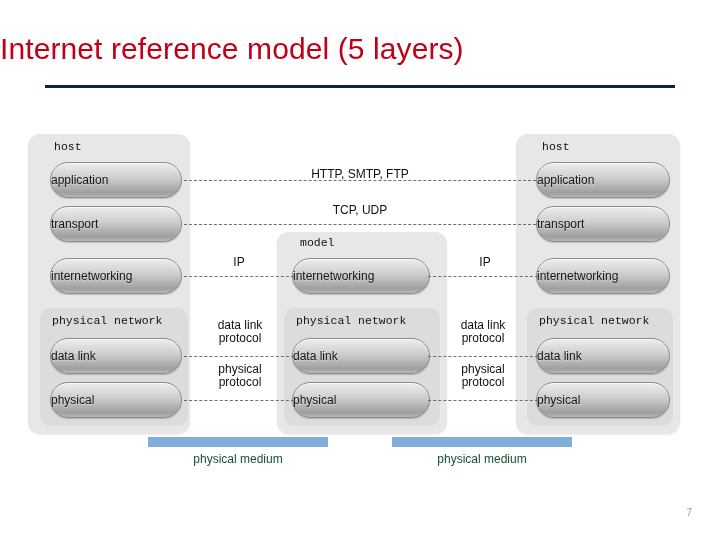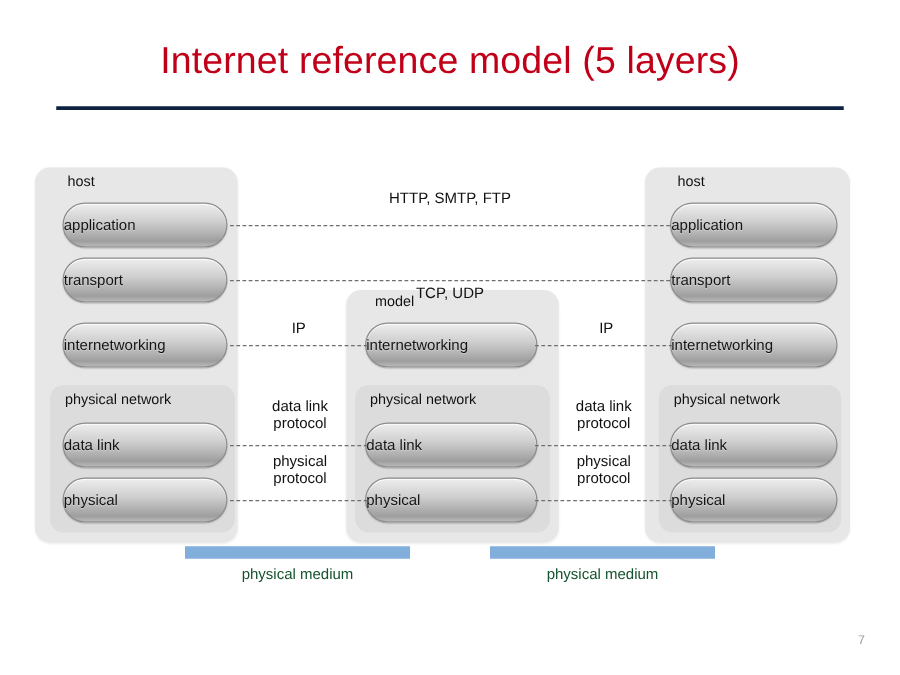--- a/index.html
+++ b/index.html
@@ -14,21 +14,21 @@
     overflow: hidden;
     position: relative;
   }
 
   
   #slide-title {
     position: absolute;
     left: 0;
     top: 32px;
     width: 720px;
-    text-align: center;
+    text-align: left;
     color: #c00018;
     font-size: 30px;
     font-weight: 400;
     letter-spacing: 0.1px;
     font-family: "Liberation Sans", sans-serif;
     white-space: nowrap;
   }
   #title-rule {
     position: absolute;
     left: 45px;
@@ -51,21 +51,21 @@
   .group-box {
     position: absolute;
     background: #e7e7e7;
     border-radius: 12px;
     box-shadow: 0 1px 2px rgba(0,0,0,0.08);
   }
   .group-label {
     position: absolute;
     font-size: 11.5px;
     color: #111111;
-    font-family: Liberation Sans, sans-serif;
+    font-family: Liberation Mono, monospace;
     white-space: nowrap;
   }
 
   
   .subgroup-box {
     position: absolute;
     background: #dcdcdc;
     border-radius: 11px;
   }
 
@@ -214,24 +214,24 @@
 
   <div class="layer-pill" style="left:536px; top:338px; width:134px; height:36px;">
     <span>data link</span>
   </div>
 
   <div class="layer-pill" style="left:536px; top:382px; width:134px; height:36px;">
     <span>physical</span>
   </div>
 
   <div class="dash-line" style="left:184px; top:180px; width:352px;"></div>
-  <div class="proto-label" style="left:260px; top:152px; width:200px;text-align:center;">HTTP, SMTP, FTP</div>
+  <div class="proto-label" style="left:260px; top:168px; width:200px;text-align:center;">HTTP, SMTP, FTP</div>
 
   <div class="dash-line" style="left:184px; top:224px; width:352px;"></div>
-  <div class="proto-label" style="left:260px; top:204px; width:200px;margin-top:24px;">TCP, UDP</div>
+  <div class="proto-label" style="left:260px; top:204px; width:200px;">TCP, UDP</div>
 
   <div class="dash-line" style="left:184px; top:276px; width:110px;"></div>
   <div class="proto-label" style="left:209px; top:256px; width:60px;">IP</div>
 
   <div class="dash-line" style="left:428px; top:276px; width:110px;"></div>
   <div class="proto-label" style="left:455px; top:256px; width:60px;">IP</div>
 
   <div class="dash-line" style="left:184px; top:356px; width:110px;"></div>
   <div class="proto-label two-line" style="left:205px; top:319px; width:70px;"><span>data link</span><br><span>protocol</span></div>
 

